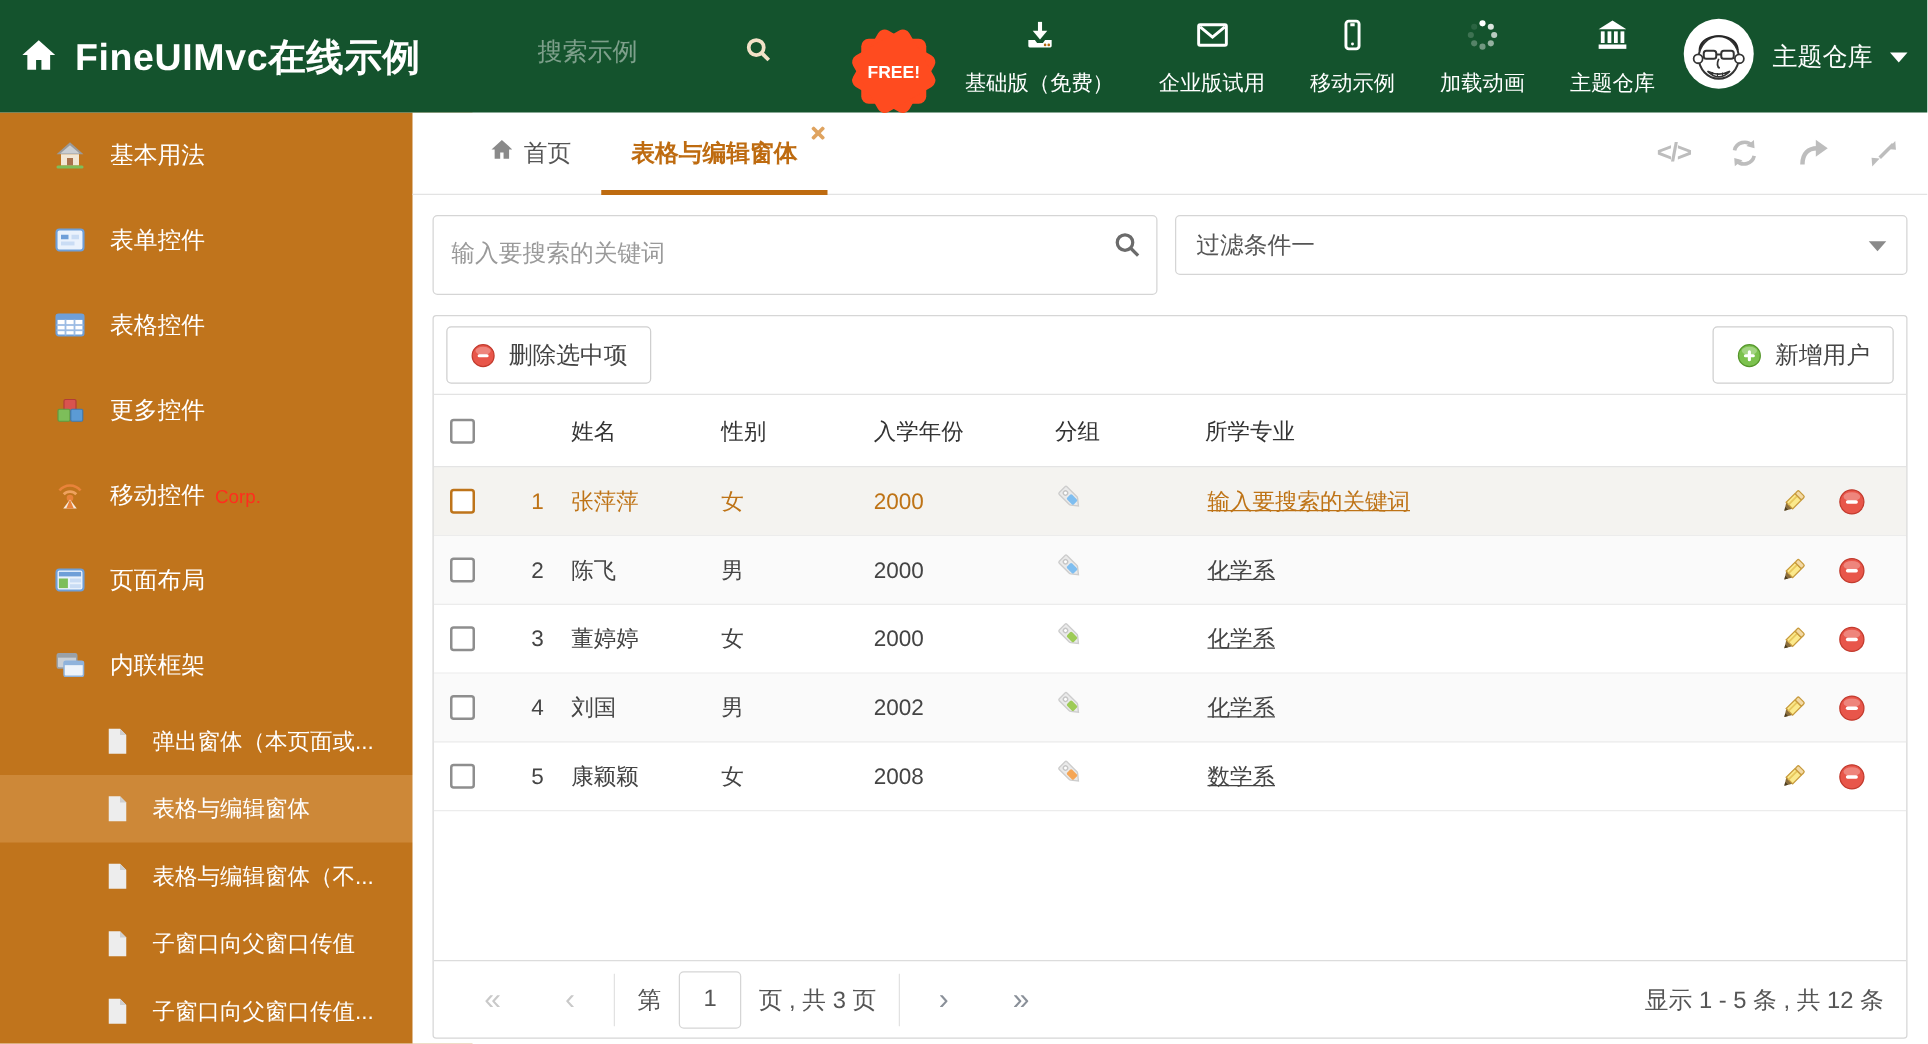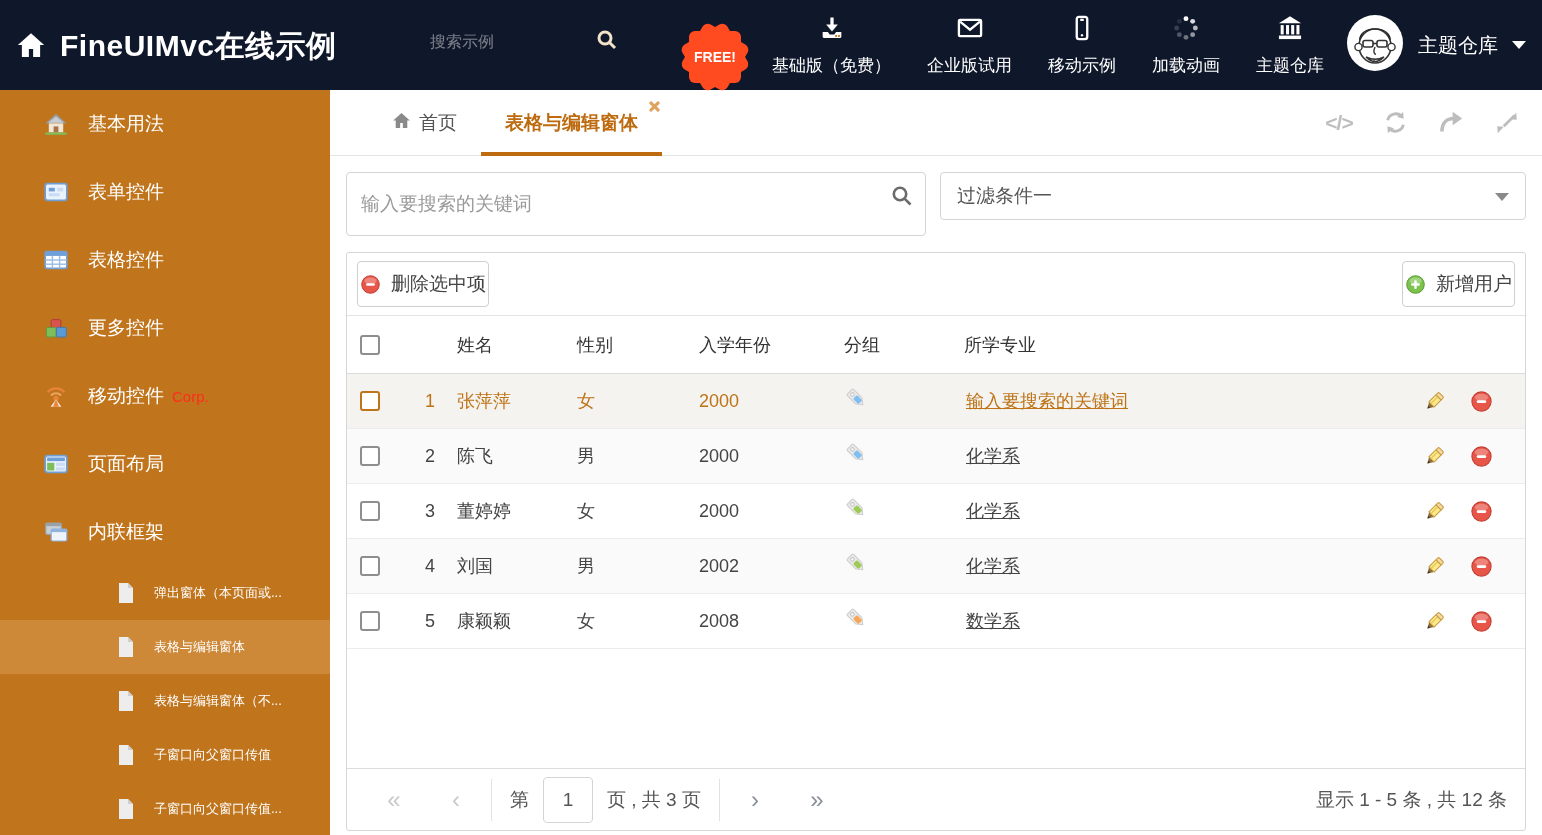--- a/index.html
+++ b/index.html
@@ -2,26 +2,26 @@
 <html><head>
 <meta charset="utf-8">
 <style>
   * { margin:0; padding:0; box-sizing:border-box; }
   html,body { width:1542px; height:835px; overflow:hidden;
     font-family:"Liberation Sans","DejaVu Sans",sans-serif; background:#fff; }
   .app { position:relative; width:1542px; height:835px; }
 
   
   .header { position:absolute; top:0; left:0; width:1542px; height:90px;
-    background:#0f172a; color:#fff; z-index:5; }
+    background:#14532d; color:#fff; z-index:5; }
   .logo { position:absolute; left:16px; top:26px; display:flex; align-items:center; gap:14px; }
   .logo .title { font-size:30px; font-weight:bold; letter-spacing:.5px; }
   .hsearch { position:absolute; left:430px; top:28px; width:215px; display:flex; align-items:center; }
   .hsearch input { background:transparent; border:none; outline:none; width:165px;
-    font-size:16px; color:#fff; font-family:inherit; }
+    font-size:20px; color:#fff; font-family:inherit; }
   .hsearch input::placeholder { color:rgba(255,255,255,.45); }
   .free-badge { position:absolute; left:686px; top:0px; width:58px; height:58px; z-index:6;margin-top:28px; }
   .free-badge .burst { position:absolute; inset:3px; background:#FF4B1F; border-radius:6px; }
   .free-badge .burst.r30 { transform:rotate(30deg); }
   .free-badge .burst.r60 { transform:rotate(60deg); }
   .free-badge .txt { position:absolute; inset:0; display:flex; align-items:center; justify-content:center;
     font-size:14px; font-weight:bold; color:#fff; }
   .hnav { position:absolute; right:218px; top:14px; display:flex; gap:36px; }
   .hnav .hitem { display:flex; flex-direction:column; align-items:center; gap:8px; cursor:pointer; }
   .hnav .hitem .lbl { font-size:17px; color:#fff; white-space:nowrap; }
@@ -35,22 +35,22 @@
     background:#C0741C; overflow:hidden; }
   .snav-item { height:68px; display:flex; align-items:center; padding:0 18px 0 44px; cursor:pointer;
     color:#fff; font-size:19px; }
   .snav-item .sicon { width:24px; height:24px; margin-right:20px; flex:none; }
   .snav-item .slabel { flex:1; display:flex; align-items:baseline; gap:8px; }
   .corp-badge { color:#FF2D1E; font-size:15px; }
   .tri-right { width:0; height:0; border-top:6px solid transparent; border-bottom:6px solid transparent;
     border-left:8px solid #fff; }
   .tri-down { width:0; height:0; border-left:7px solid transparent; border-right:7px solid transparent;
     border-top:8px solid #fff; }
-  .ssub-item { height:54px; display:flex; align-items:center; padding:0 12px 0 116px; cursor:pointer;
-    color:#fff; font-size:13px; white-space:nowrap; }
+  .ssub-item { height:54px; display:flex; align-items:center; padding:0 12px 0 84px; cursor:pointer;
+    color:#fff; font-size:18px; white-space:nowrap; }
   .ssub-item .sicon { width:20px; height:22px; margin-right:18px; flex:none; }
   .ssub-item.active { background:#CD8838; }
 
   
   .main { position:absolute; top:90px; left:330px; width:1212px; height:745px;
     display:flex; flex-direction:column; background:#fff; }
 
   
   .tabbar { position:relative; height:66px; flex:none; border-bottom:1px solid #E3E3E3;
     display:flex; align-items:center; padding-left:38px; }
@@ -75,21 +75,21 @@
   .fsearch .mag { position:absolute; right:12px; top:12px; }
   .fselect { flex:1; position:relative; height:48px; border:1px solid #D5D5D5; border-radius:4px;
     display:flex; align-items:center; padding:0 16px; font-size:19px; color:#555; cursor:pointer; }
   .fselect .tri { position:absolute; right:16px; top:20px; width:0; height:0;
     border-left:7px solid transparent; border-right:7px solid transparent; border-top:8px solid #8A8A8A; }
 
   
   .panel { flex:1; margin:0 16px 4px 16px; border:1px solid #D6D6D6; border-radius:3px;
     display:flex; flex-direction:column; overflow:hidden; }
   .toolbar { flex:none; display:flex; align-items:center; padding:8px 10px; border-bottom:1px solid #E3E3E3; }
-  .btn { display:flex; align-items:center; gap:10px; height:46px; padding:0 2px;
+  .btn { display:flex; align-items:center; gap:10px; height:46px; padding:0 18px;
     border:1px solid #CFCFCF; border-radius:4px; background:#fff; font-size:19px; color:#444;
     cursor:pointer; font-family:inherit; }
   .btn-add { margin-left:auto; }
 
   .gridhead, .gridrow { display:grid;
     grid-template-columns:48px 50px 120px 122px 145px 120px 1fr 135px;
     align-items:center; }
   .gridhead { flex:none; height:58px; border-bottom:1px solid #DCDCDC; font-size:18px; color:#333; }
   .gridhead .hc { padding-left:12px; }
   .cb-cell { padding-left:13px; }

